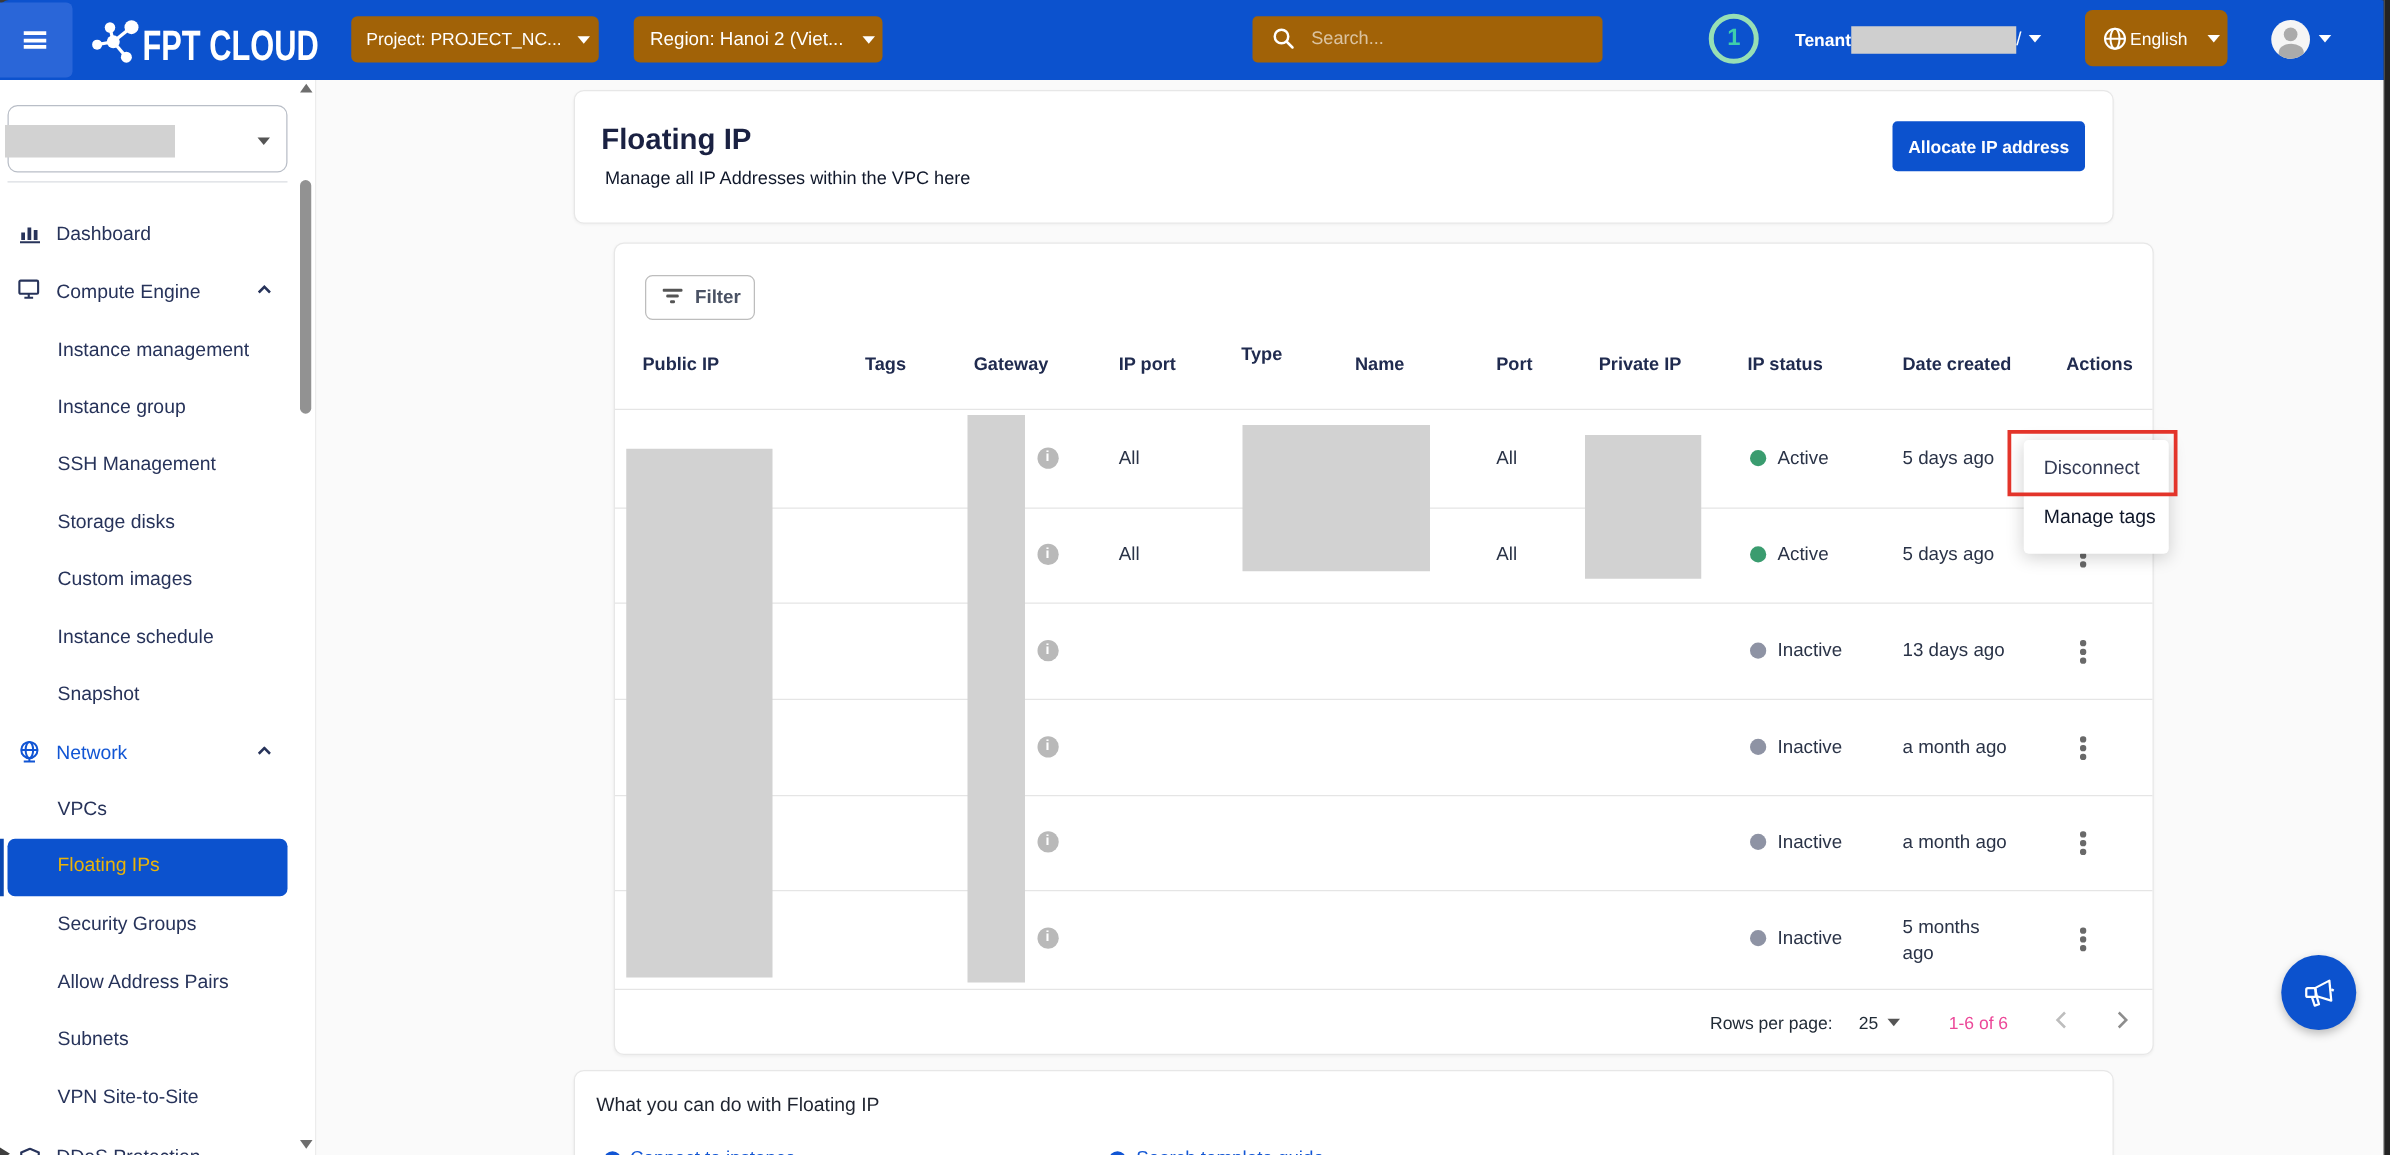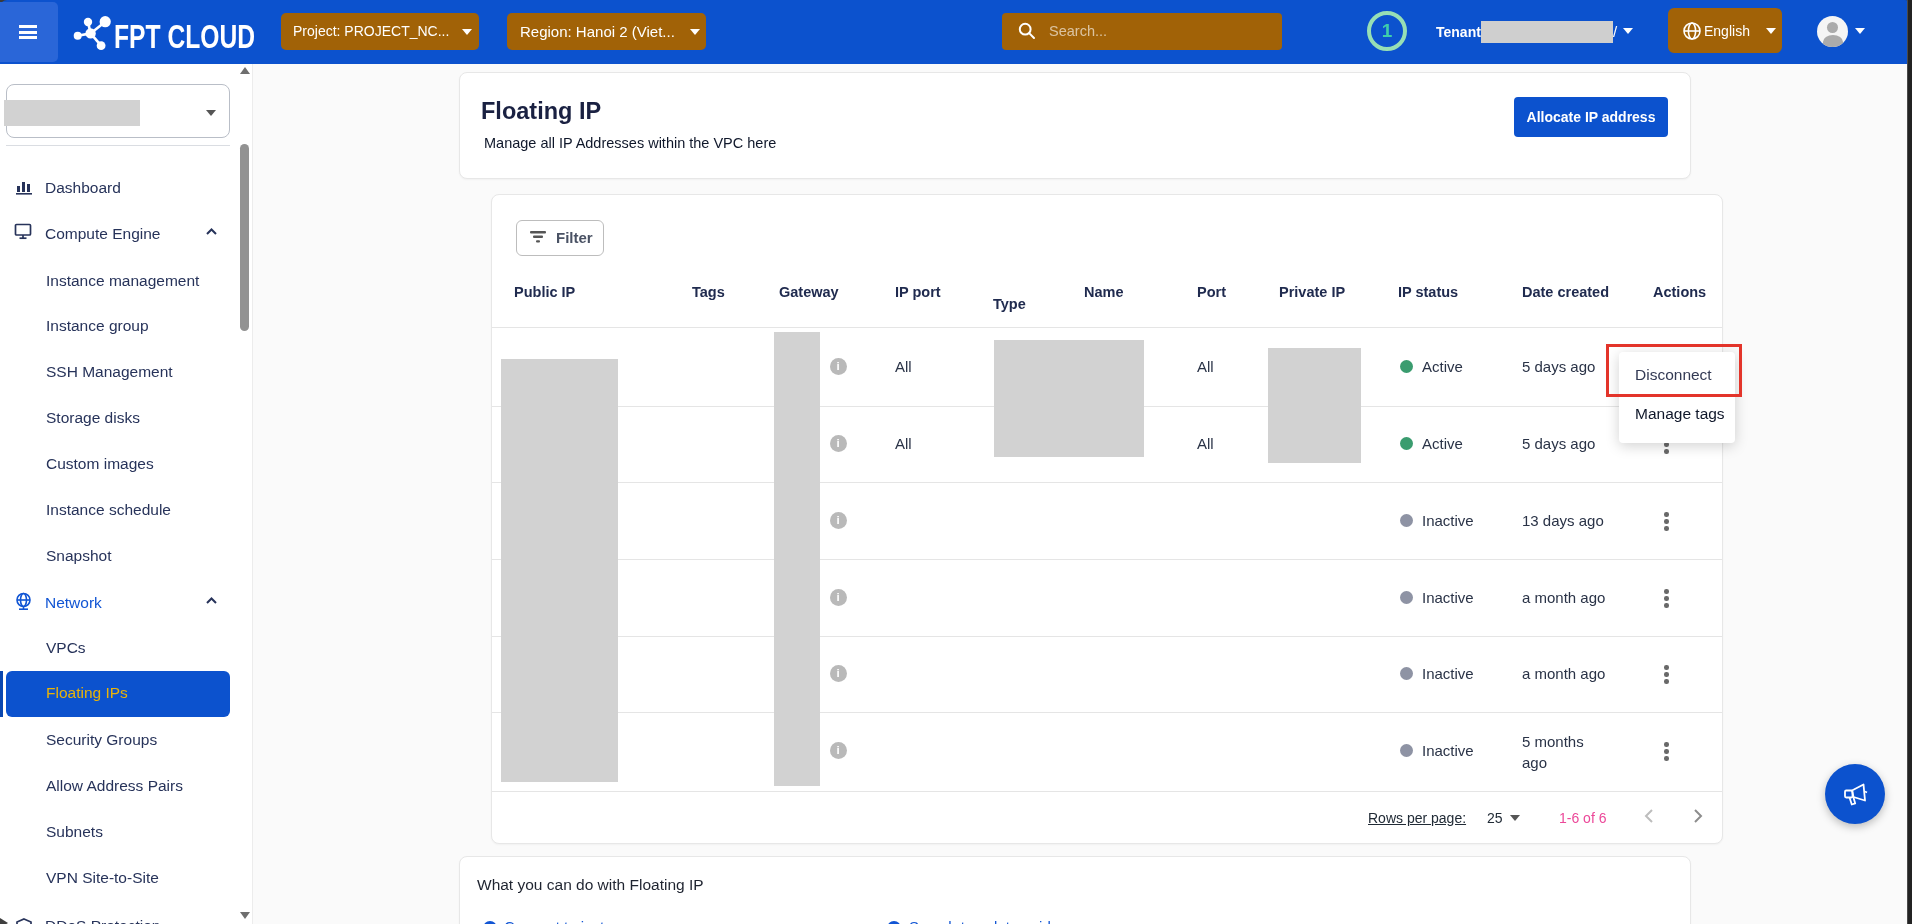--- a/index.html
+++ b/index.html
@@ -163,21 +163,21 @@
       <rect x="3" y="5.6" width="10" height="2.4" rx="1"></rect>
       <rect x="6" y="10.2" width="4" height="2.4" rx="1"></rect>
     </svg>
     <div class="abs" style="left:39px;top:8px;font-size:15px;font-weight:bold;color:#4A5264;">Filter</div>
   </div>
 
   <div class="hdr" style="left:22px;top:89px;">Public IP</div>
   <div class="hdr" style="left:200px;top:89px;">Tags</div>
   <div class="hdr" style="left:287px;top:89px;">Gateway</div>
   <div class="hdr" style="left:403px;top:89px;">IP port</div>
-  <div class="hdr" style="left:501px;top:101px;">Type</div>
+  <div class="hdr" style="left:501px;top:81px;">Type</div>
   <div class="hdr" style="left:592px;top:89px;">Name</div>
   <div class="hdr" style="left:705px;top:89px;">Port</div>
   <div class="hdr" style="left:787px;top:89px;">Private IP</div>
   <div class="hdr" style="left:906px;top:89px;">IP status</div>
   <div class="hdr" style="left:1030px;top:89px;">Date created</div>
   <div class="hdr" style="left:1161px;top:89px;">Actions</div>
 
   <div class="rowline" style="top:132px;"></div>
   <div class="rowline" style="top:211px;"></div>
   <div class="rowline" style="top:287px;"></div>
@@ -231,21 +231,21 @@
   <div class="dot3" style="left:1172px;top:394px;"></div>
     <div class="dot3" style="left:1172px;top:401px;"></div>
     <div class="dot3" style="left:1172px;top:408px;"></div>
   <div class="dot3" style="left:1172px;top:470px;"></div>
     <div class="dot3" style="left:1172px;top:477px;"></div>
     <div class="dot3" style="left:1172px;top:484px;"></div>
   <div class="dot3" style="left:1172px;top:547px;"></div>
     <div class="dot3" style="left:1172px;top:554px;"></div>
     <div class="dot3" style="left:1172px;top:561px;"></div>
 
-  <div class="cell" style="left:876px;top:615px;font-size:14px;color:#212B36;text-decoration:underline;">Rows per page:</div>
+  <div class="cell" style="left:876px;top:615px;font-size:14px;color:#212B36;">Rows per page:</div>
   <div class="cell" style="left:995px;top:615px;font-size:14px;color:#212B36;">25</div>
   <div class="abs" style="left:1018px;top:620px;width:0;height:0;border-left:5.5px solid transparent;
       border-right:5.5px solid transparent;border-top:6px solid #555;"></div>
   <div class="cell" style="left:1067px;top:615px;font-size:14px;color:#ec4899;">1-6 of 6</div>
   <svg class="abs" style="left:1150px;top:613px;" width="16" height="16" viewBox="0 0 16 16" fill="none" stroke="#BDBDBD" stroke-width="2">
       <polyline points="10,2 4,8 10,14"></polyline>
     </svg>
   <svg class="abs" style="left:1197px;top:613px;" width="16" height="16" viewBox="0 0 16 16" fill="none" stroke="#8D8D8D" stroke-width="2">
       <polyline points="6,2 12,8 6,14"></polyline>
     </svg>

